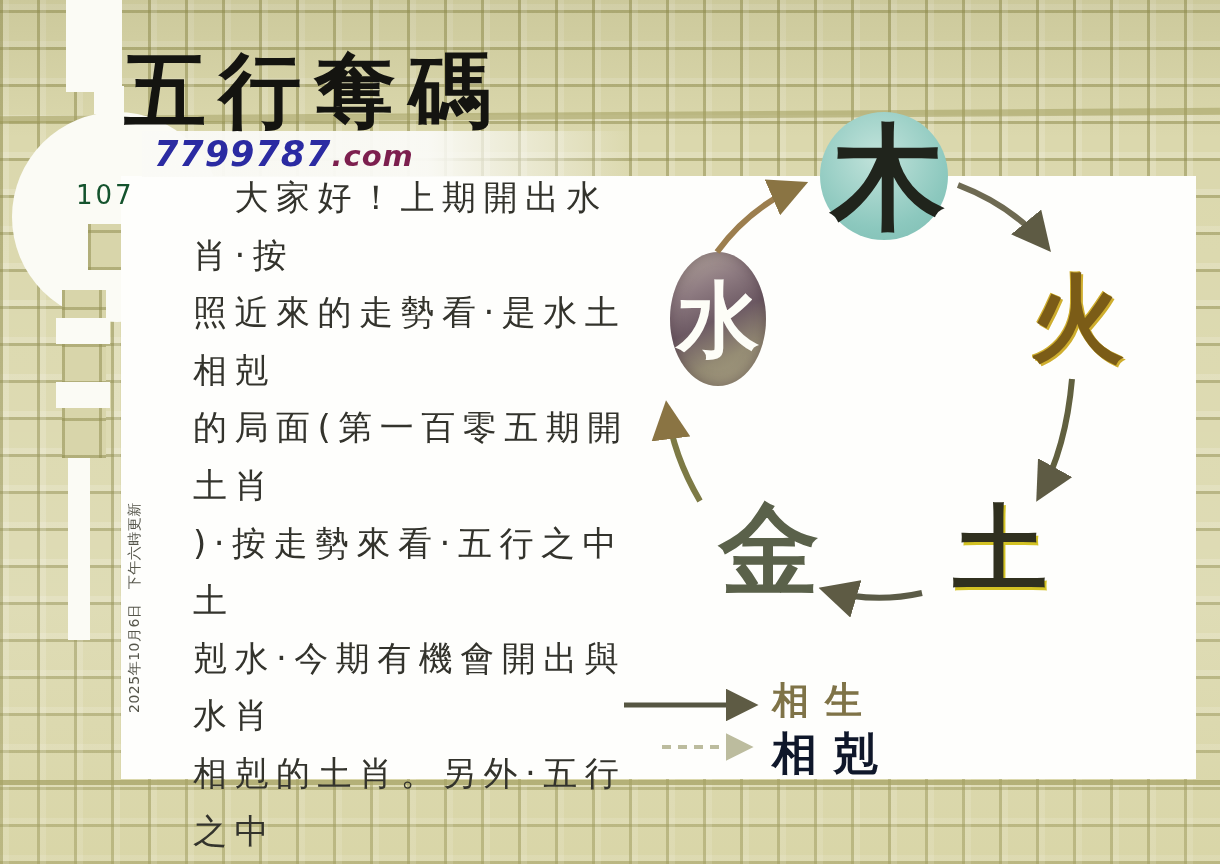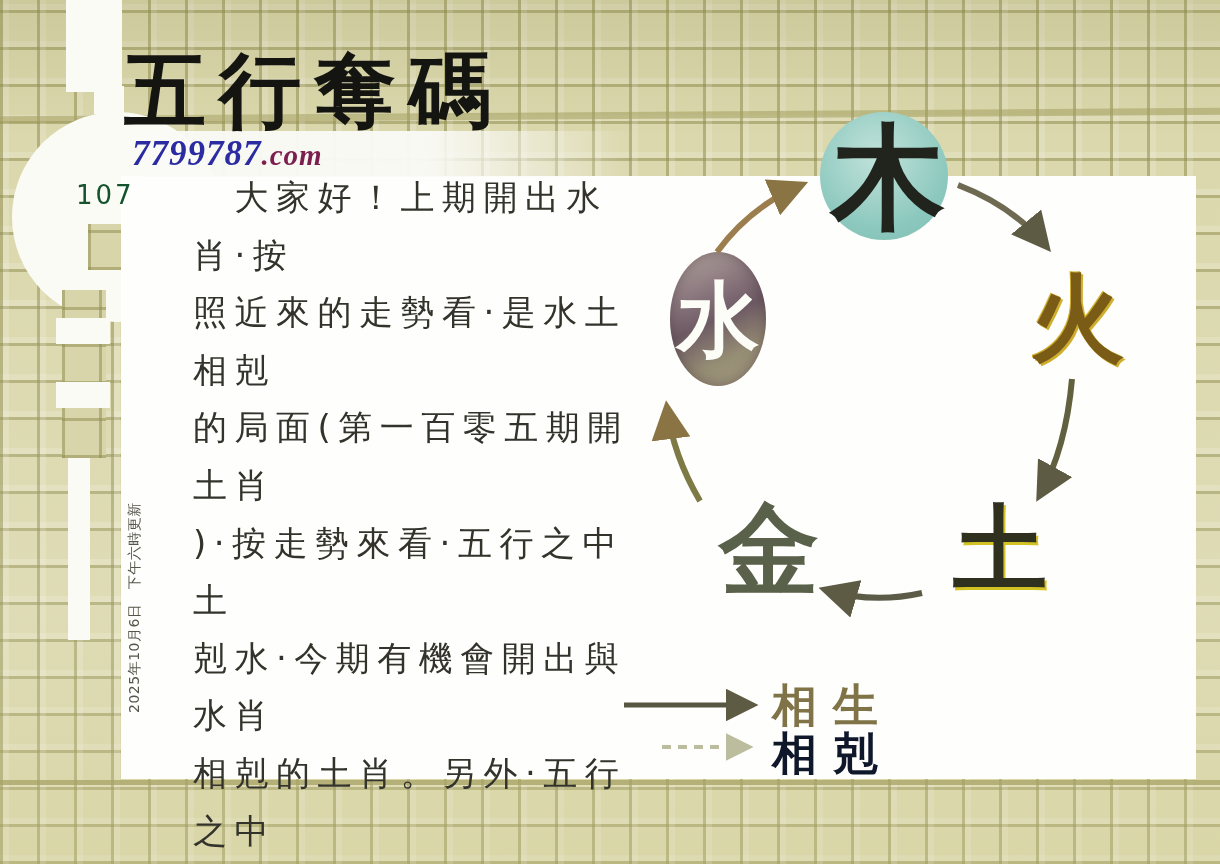--- a/index.html
+++ b/index.html
@@ -45,21 +45,21 @@
     background:linear-gradient(90deg, rgba(250,250,246,.96) 0 58%, rgba(250,250,246,0) 100%);
   }
 
   
   .main-title{
     position:absolute;left:124px;top:42px;z-index:4;
     font-family:"DejaVu Serif",serif;font-weight:800;
     font-size:82px;line-height:96px;letter-spacing:13px;color:#141410;
     white-space:nowrap;
   }
-  .site-url{position:absolute;left:132px;top:134px;z-index:4;white-space:nowrap;font-style:italic;font-weight:bold;font-family:Liberation Serif, serif;}
+  .site-url{position:absolute;left:154px;top:134px;z-index:4;white-space:nowrap;font-style:italic;font-weight:bold;}
   .site-url .num{font-size:35px;color:#2b2ba2;letter-spacing:1px;}
   .site-url .tld{font-size:29px;color:#7c1f4e;letter-spacing:1px;}
   .page-number{position:absolute;left:76px;top:180px;z-index:4;font-size:26px;color:#14532d;letter-spacing:3px;}
 
   
   .article{
     position:absolute;left:193px;top:169px;width:455px;z-index:4;
     font-size:34px;line-height:57.6px;letter-spacing:7.5px;color:#33332c;
     white-space:pre-line;
   }
@@ -87,21 +87,21 @@
     position:absolute;left:670px;top:252px;width:96px;height:134px;border-radius:50%;z-index:4;
     background:linear-gradient(155deg,#b9ada1 0%,#8f7c82 28%,#6d5a64 50%,#958c74 74%,#a9a184 100%);
     box-shadow:inset 0 0 14px rgba(60,40,50,.45);
   }
   .elem-water{left:672px;top:258px;width:92px;height:122px;line-height:122px;font-size:82px;color:#fdfdf7;z-index:6;}
 
   .diagram-svg{position:absolute;left:620px;top:100px;z-index:5;}
 
   
   .legend-label{position:absolute;z-index:6;font-family:"DejaVu Serif",serif;font-weight:600;white-space:nowrap;}
-  .legend-generation{left:772px;top:676px;font-size:45px;letter-spacing:16px;color:#7f7347;}
+  .legend-generation{left:772px;top:676px;font-size:37px;letter-spacing:16px;color:#7f7347;}
   .legend-restriction{left:772px;top:724px;font-size:45px;letter-spacing:16px;color:#0f172a;}
 </style>
 </head>
 <body>
 
 <div class="bg-texture"></div>
 <div class="olive-streak"></div>
 <div class="bottom-streak"></div>
 
 <div class="glyph glyph-bar"></div>

